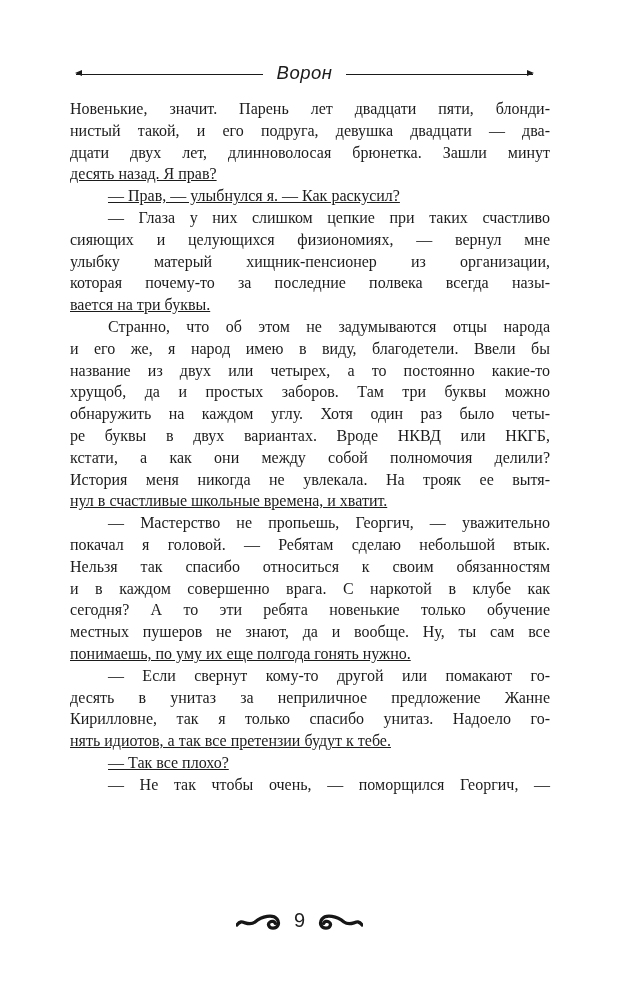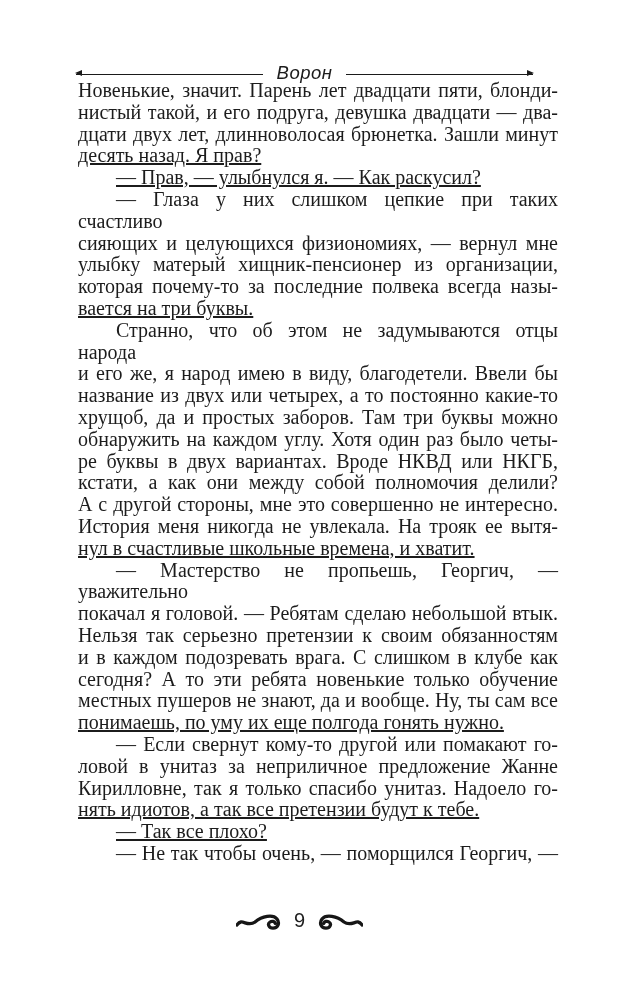--- a/index.html
+++ b/index.html
@@ -44,25 +44,24 @@
     font-size: 18.5px;
     letter-spacing: 0.5px;
     margin: 0 14px;
     transform: translateY(-1px);
     white-space: nowrap;
   }
   
   .page-text {
     position: absolute;
     left: 70px;
-    top: 80px;
+    top: 98px;
     width: 480px;
-    font-size: 20px;
+    font-size: 16px;
     line-height: 21.8px;
-    margin-left: 8px;
   }
   .line {
     text-align: justify;
     text-align-last: justify;
     white-space: normal;
   }
   .line.last { text-align-last: left; text-decoration: underline; }
   .line.indent { text-indent: 38px; }
   
   .page-footer {
@@ -117,36 +116,35 @@
         <div class="line last">вается на три буквы.</div>
       </div>
       <div>
         <div class="line indent">Странно, что об этом не задумываются отцы народа</div>
         <div class="line">и его же, я народ имею в виду, благодетели. Ввели бы</div>
         <div class="line">название из двух или четырех, а то постоянно какие-то</div>
         <div class="line">хрущоб, да и простых заборов. Там три буквы можно</div>
         <div class="line">обнаружить на каждом углу. Хотя один раз было четы-</div>
         <div class="line">ре буквы в двух вариантах. Вроде НКВД или НКГБ,</div>
         <div class="line">кстати, а как они между собой полномочия делили?</div>
-        <div class="line">А с другой стороны, мне это совершенно не интересно.</div>
         <div class="line">История меня никогда не увлекала. На трояк ее вытя-</div>
         <div class="line last">нул в счастливые школьные времена, и хватит.</div>
       </div>
       <div>
         <div class="line indent">— Мастерство не пропьешь, Георгич, — уважительно</div>
         <div class="line">покачал я головой. — Ребятам сделаю небольшой втык.</div>
-        <div class="line">Нельзя так серьезно претензии к своим обязанностям</div>
-        <div class="line">и в каждом подозревать врага. С слишком в клубе как</div>
+        <div class="line">Нельзя так спасибо относиться к своим обязанностям</div>
+        <div class="line">и в каждом совершенно врага. С наркотой в клубе как</div>
         <div class="line">сегодня? А то эти ребята новенькие только обучение</div>
         <div class="line">местных пушеров не знают, да и вообще. Ну, ты сам все</div>
         <div class="line last">понимаешь, по уму их еще полгода гонять нужно.</div>
       </div>
       <div>
         <div class="line indent">— Если свернут кому-то другой или помакают го-</div>
-        <div class="line">ловой в унитаз за неприличное предложение Жанне</div>
+        <div class="line">десять в унитаз за неприличное предложение Жанне</div>
         <div class="line">Кирилловне, так я только спасибо унитаз. Надоело го-</div>
         <div class="line last">нять идиотов, а так все претензии будут к тебе.</div>
       </div>
       <div>
         <div class="line indent last">— Так все плохо?</div>
       </div>
       <div>
         <div class="line indent">— Не так чтобы очень, — поморщился Георгич, —</div>
       </div>
     </div>

